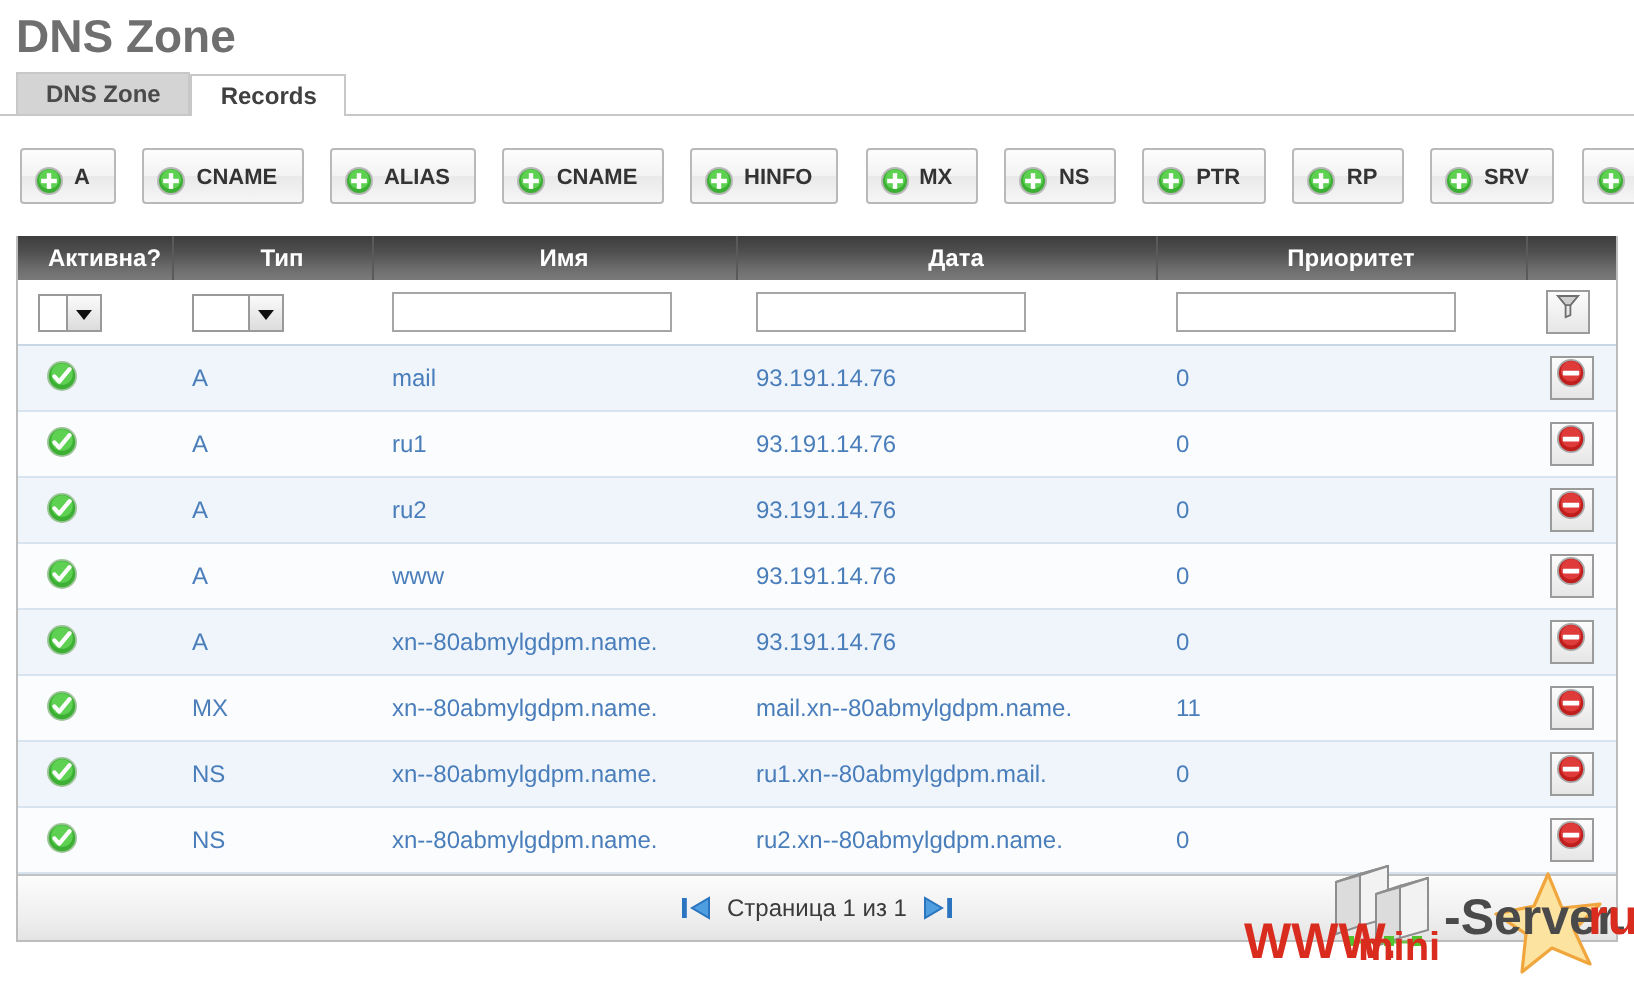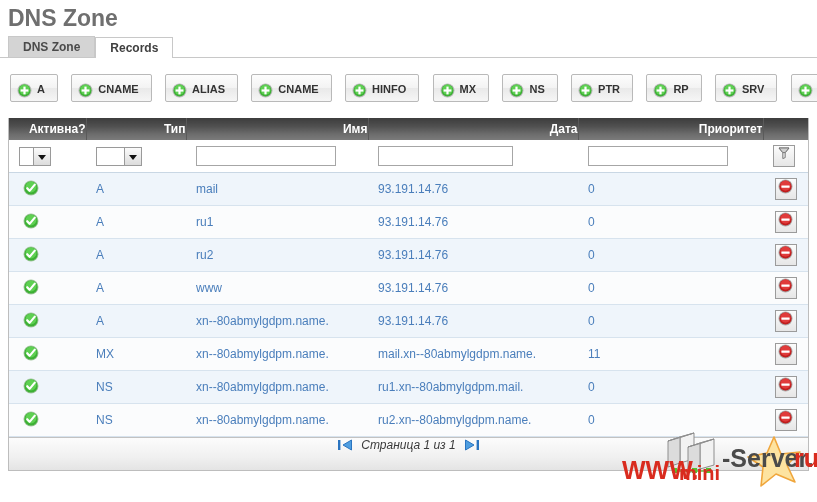--- a/index.html
+++ b/index.html
@@ -107,21 +107,21 @@
   table.grid-table {
     width: 100%;
     border-collapse: collapse;
     table-layout: fixed;
   }
   table.grid-table th {
     background: linear-gradient(to bottom, #3d3d3d 0%, #4e4e4e 35%, #6d6d6d 75%, #7a7a7a 100%);
     color: #ffffff;
     font-size: 12px;
     font-weight: bold;
-    text-align: right;
+    text-align: center;
     height: 22px;
     padding: 0 0 0 10px;
     border-right: 1px solid #5a5a5a;
     white-space: nowrap;
   }
   table.grid-table th:last-child { border-right: none; }
 
   tr.filter-row td {
     background: #ffffff;
     height: 32px;
@@ -208,26 +208,25 @@
     background: linear-gradient(to bottom, #fcfcfc 0%, #f0f0f0 60%, #e4e4e4 100%);
     border-top: 1px solid #c2c2c2;
     position: relative;
   }
   #pager {
     position: absolute;
     left: 0; right: 0;
     top: 0;
     height: 32px;
     display: flex;
-    align-items: flex-start;
+    align-items: center;
     justify-content: center;
     gap: 8px;
     font-size: 12px;
     color: #3b3b3b;
-    font-style: italic;
   }
   #pager .pager-arrow { cursor: pointer; display: inline-flex; align-items: center; }
   #pager .pager-text { white-space: nowrap; }
 
   
   #watermark {
     position: absolute;
     left: 622px;
     top: 431px;
     width: 195px;

